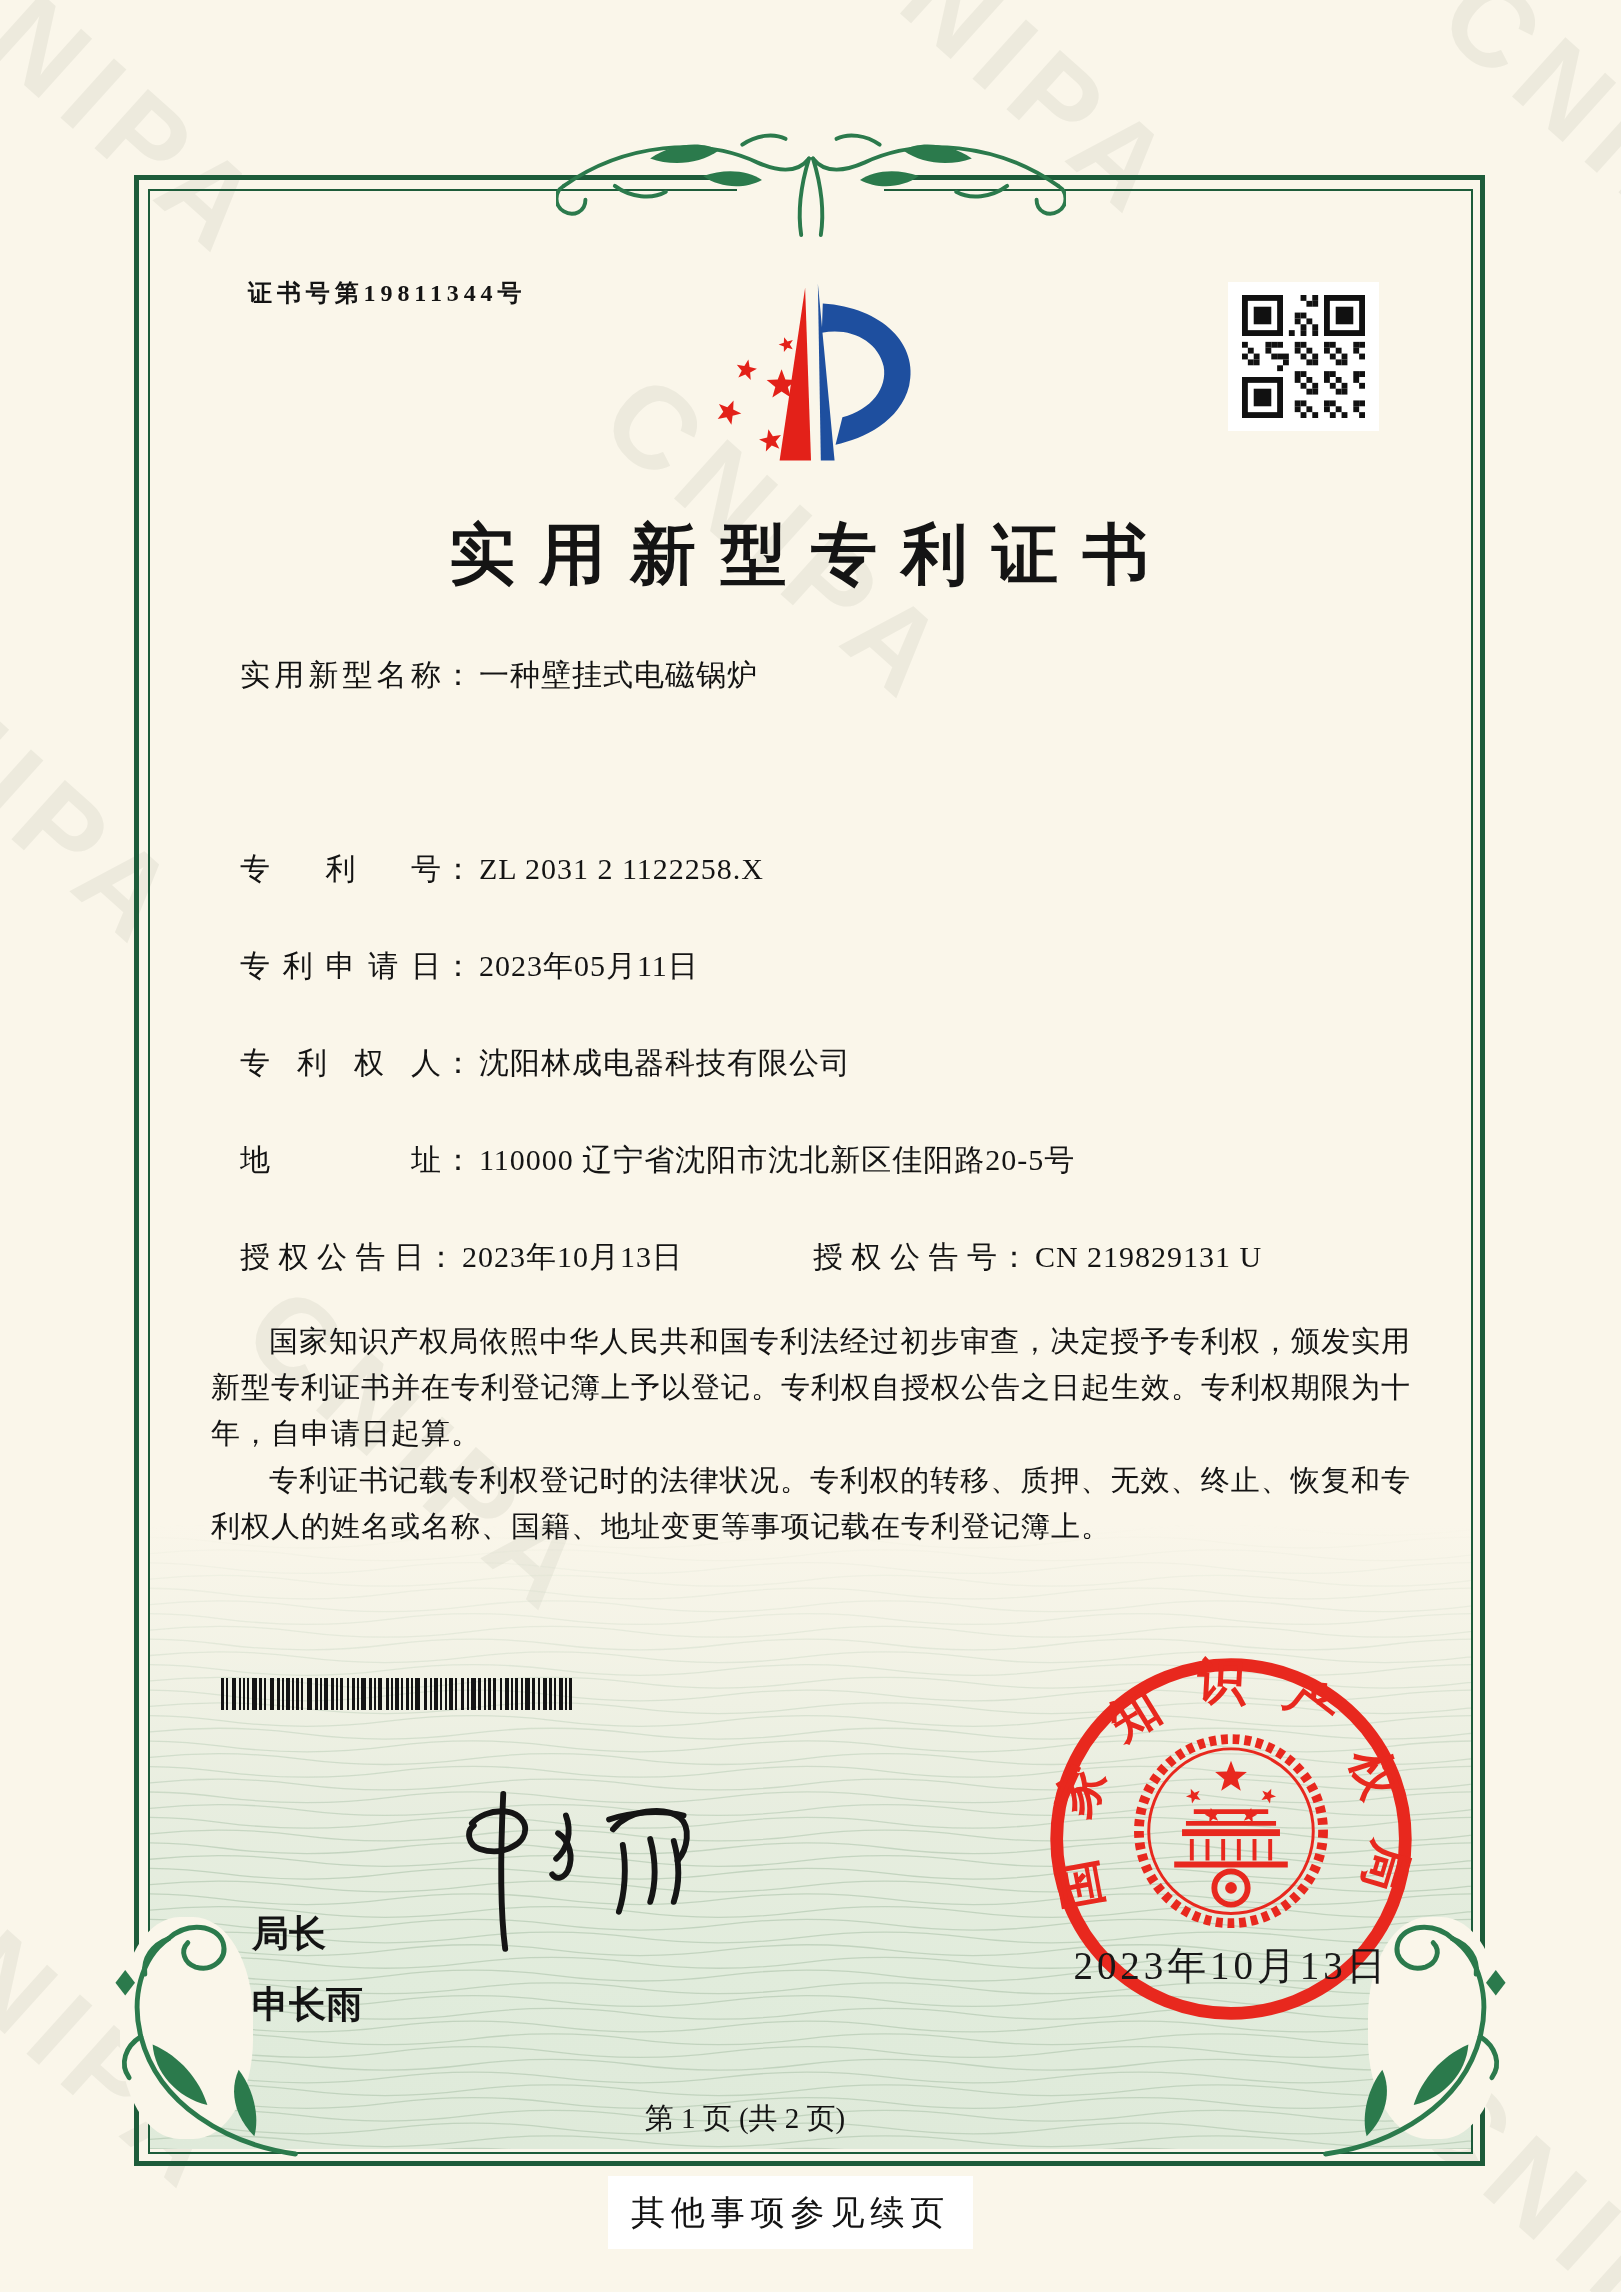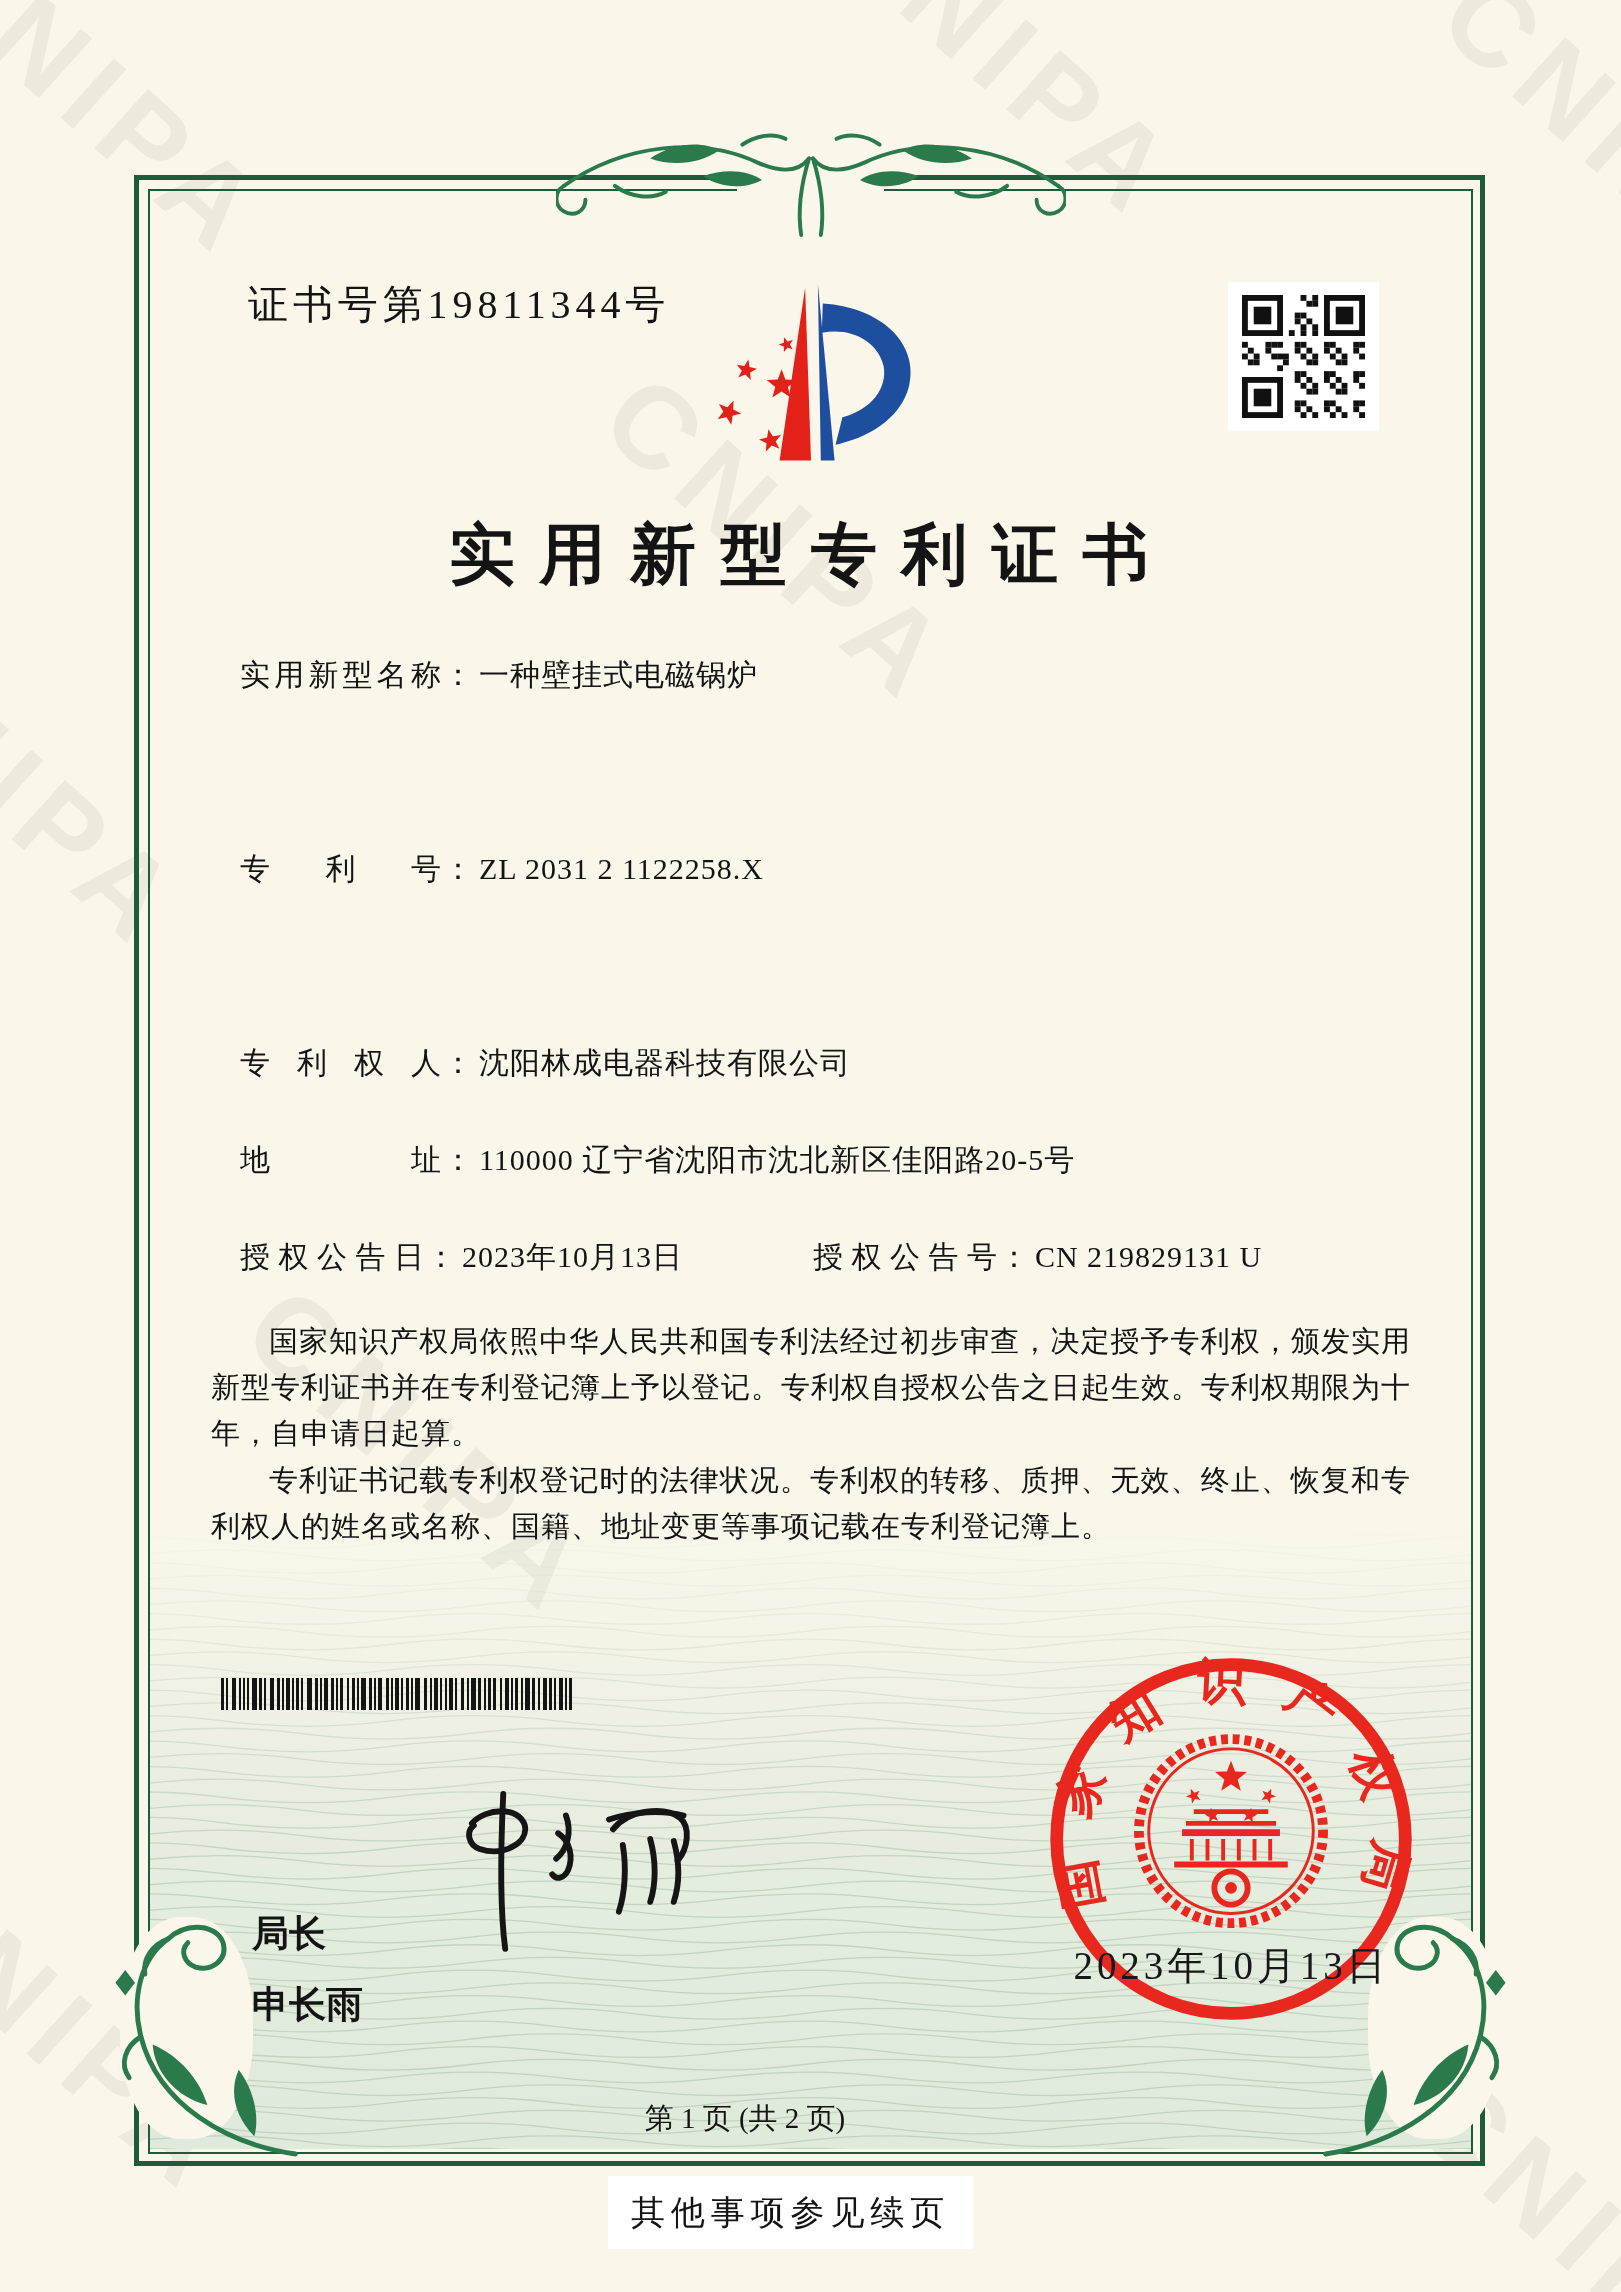--- a/index.html
+++ b/index.html
@@ -23,21 +23,21 @@
   
   #tint{position:absolute;left:150px;top:1524px;width:1321px;height:625px;z-index:2;
         background:linear-gradient(180deg,rgba(225,235,221,0) 0%,rgba(225,235,221,.25) 18%,
                    rgba(222,233,218,.65) 45%,#e1ecdc 72%,#dfeada 100%);}
   #waves{position:absolute;left:150px;top:1524px;width:1321px;height:625px;z-index:2;
          -webkit-mask-image:linear-gradient(180deg,transparent 0%,rgba(0,0,0,.4) 22%,#000 55%);
          mask-image:linear-gradient(180deg,transparent 0%,rgba(0,0,0,.4) 22%,#000 55%);}
 
   .content{position:absolute;z-index:4;}
 
-  #cert-no{left:248px;top:277px;font-size:40px;letter-spacing:4.9px;}
+  #cert-no{left:248px;top:277px;font-size:24px;letter-spacing:4.9px;font-weight:bold;}
   #title{left:147px;top:510px;width:1328px;text-align:center;font-size:66px;
          font-weight:bold;letter-spacing:24.5px;}
 
   .field-row{left:240px;width:1225px;font-size:30px;white-space:nowrap;}
   .flabel{display:inline-block;width:201px;text-align:justify;text-align-last:justify;
           vertical-align:bottom;}
   .flabel.w5{width:184px;}
   .fcolon{display:inline-block;margin:0 5.9px 0 2px;}
   .fvalue{letter-spacing:1px;}
   .pair2{position:absolute;left:573px;top:0;}
@@ -284,20 +284,23 @@
   </div>
 
   <div class="content" id="title">实用新型专利证书</div>
 
   <div class="content field-row" style="top:655px">
     <span class="flabel">实用新型名称</span><span class="fcolon">：</span><span class="fvalue">一种壁挂式电磁锅炉</span>
   </div>
   <div class="content field-row" style="top:849px">
     <span class="flabel">专利号</span><span class="fcolon">：</span><span class="fvalue">ZL 2031 2 1122258.X</span>
   </div>
+  <div class="content field-row" style="top:946px">
+    <span class="flabel">专利申请日</span><span class="fcolon">：</span><span class="fvalue">2023年05月11日</span>
+  </div>
   <div class="content field-row" style="top:1043px">
     <span class="flabel">专利权人</span><span class="fcolon">：</span><span class="fvalue">沈阳林成电器科技有限公司</span>
   </div>
   <div class="content field-row" style="top:1140px">
     <span class="flabel">地址</span><span class="fcolon">：</span><span class="fvalue">110000 辽宁省沈阳市沈北新区佳阳路20-5号</span>
   </div>
   <div class="content field-row" style="top:1237px">
     <span class="flabel w5">授权公告日</span><span class="fcolon">：</span><span class="fvalue">2023年10月13日</span>
     <span class="pair2">
       <span class="flabel w5">授权公告号</span><span class="fcolon">：</span><span class="fvalue">CN 219829131 U</span>

